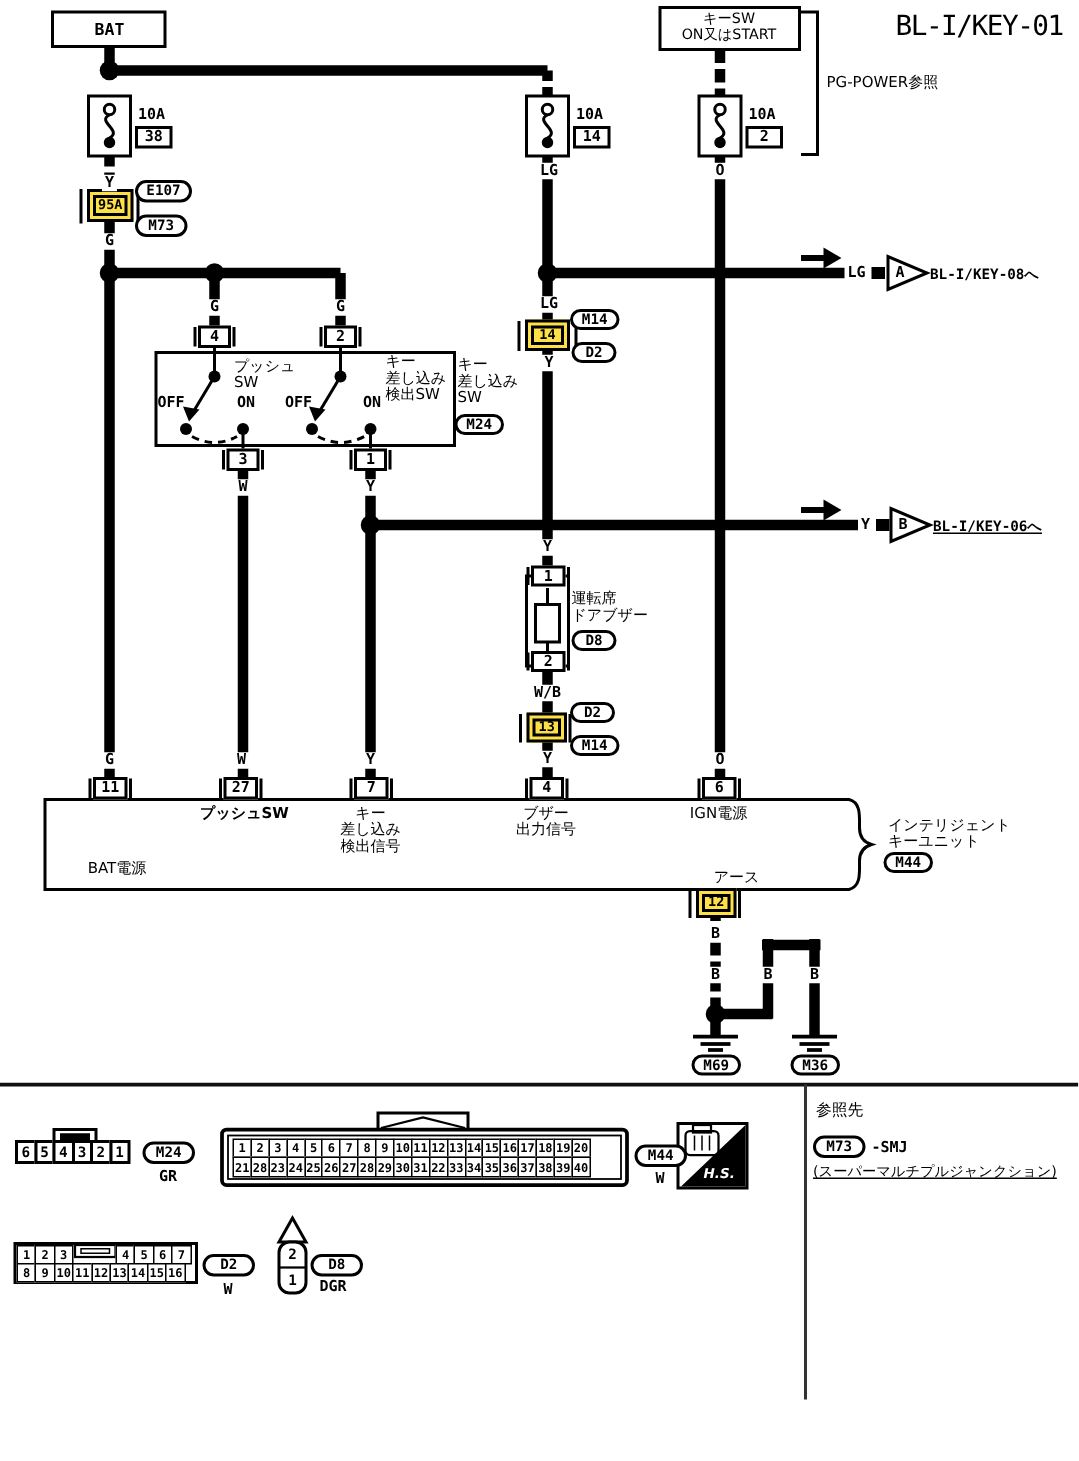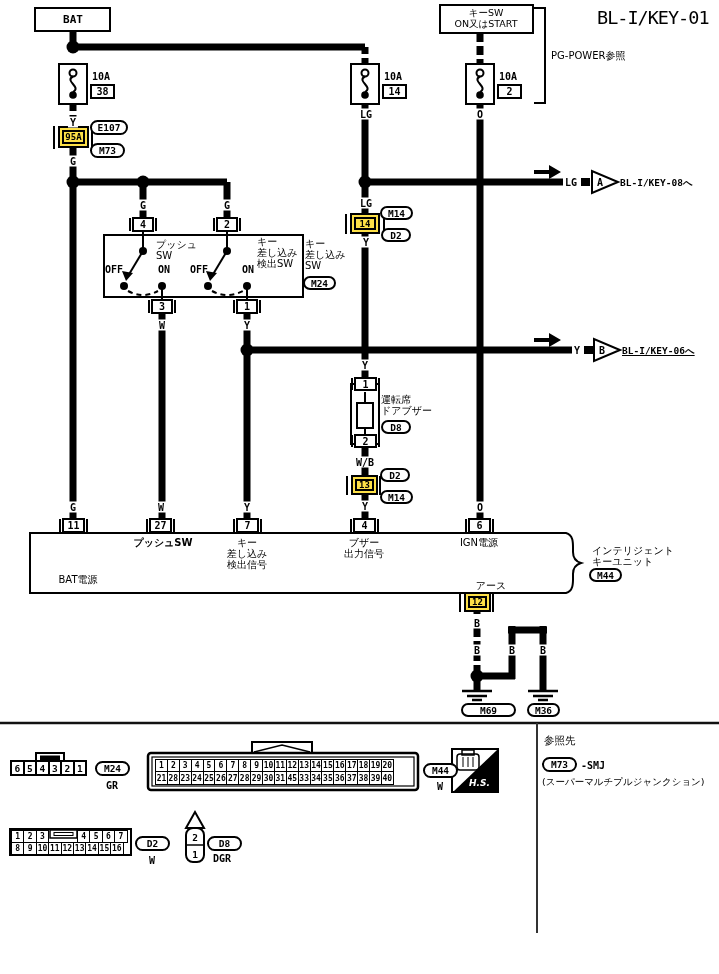--- a/index.html
+++ b/index.html
@@ -257,21 +257,21 @@
     </div>
   <div class="oval" style="left:380px;top:468px;width:30px;height:14px;">
     <span>D2</span>
     </div>
   <div class="oval" style="left:380px;top:490px;width:33px;height:14px;">
     <span>M14</span>
     </div>
   <div class="oval" style="left:589px;top:568px;width:33px;height:14px;">
     <span>M44</span>
     </div>
-  <div class="oval" style="left:461px;top:703px;width:55px;height:14px;">
+  <div class="oval" style="left:461px;top:703px;width:33px;height:14px;">
     <span>M69</span>
     </div>
   <div class="oval" style="left:527px;top:703px;width:33px;height:14px;">
     <span>M36</span>
     </div>
 
   <div class="dblbox" style="left:58px;top:126px;width:31px;height:22px;">
     <div class="inner">95A</div>
     </div>
   <div class="dblbox" style="left:350px;top:213px;width:30px;height:21px;">
@@ -417,21 +417,21 @@
       <span class="m44cell">28</span>
       <span class="m44cell">23</span>
       <span class="m44cell">24</span>
       <span class="m44cell">25</span>
       <span class="m44cell">26</span>
       <span class="m44cell">27</span>
       <span class="m44cell">28</span>
       <span class="m44cell">29</span>
       <span class="m44cell">30</span>
       <span class="m44cell">31</span>
-      <span class="m44cell">45</span>
+      <span class="m44cell">22</span>
       <span class="m44cell">33</span>
       <span class="m44cell">34</span>
       <span class="m44cell">35</span>
       <span class="m44cell">36</span>
       <span class="m44cell">37</span>
       <span class="m44cell">38</span>
       <span class="m44cell">39</span>
       <span class="m44cell">40</span>
     </div>
   <div class="oval" style="left:423px;top:763px;width:35px;height:15px;">
@@ -473,15 +473,15 @@
   <div class="oval" style="left:207px;top:836px;width:35px;height:15px;">
     <span>D8</span>
     </div>
   <span class="wl" style="left:222px;top:858px;background:none;">DGR</span>
 
   <span class="jp" style="left:544px;top:735px;font-size:10.5px;">参照先</span>
   <div class="oval" style="left:542px;top:757px;width:35px;height:15px;">
     <span>M73</span>
     </div>
   <span class="lat" style="left:581px;top:760px;">-SMJ</span>
-  <span class="jp" style="left:542px;top:776px;font-size:9.5px;">(スーパーマルチプルジャンクション)</span>
+  <span class="jp" style="left:542px;top:776px;font-size:9.5px;text-decoration:underline;">(スーパーマルチプルジャンクション)</span>
 
 </div>
 
 </body></html>

